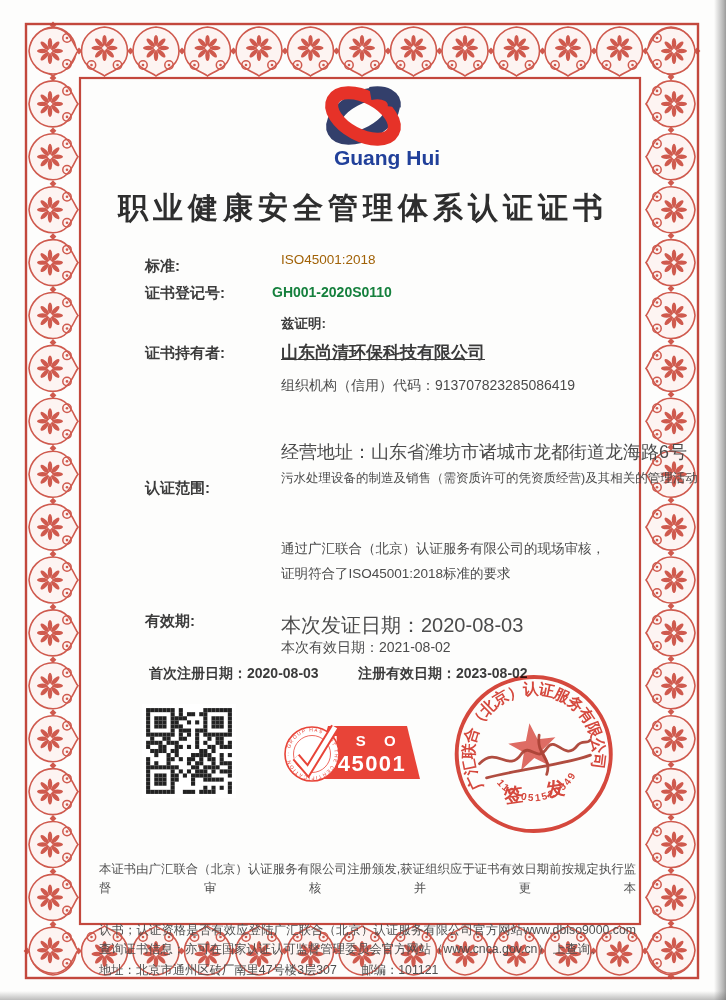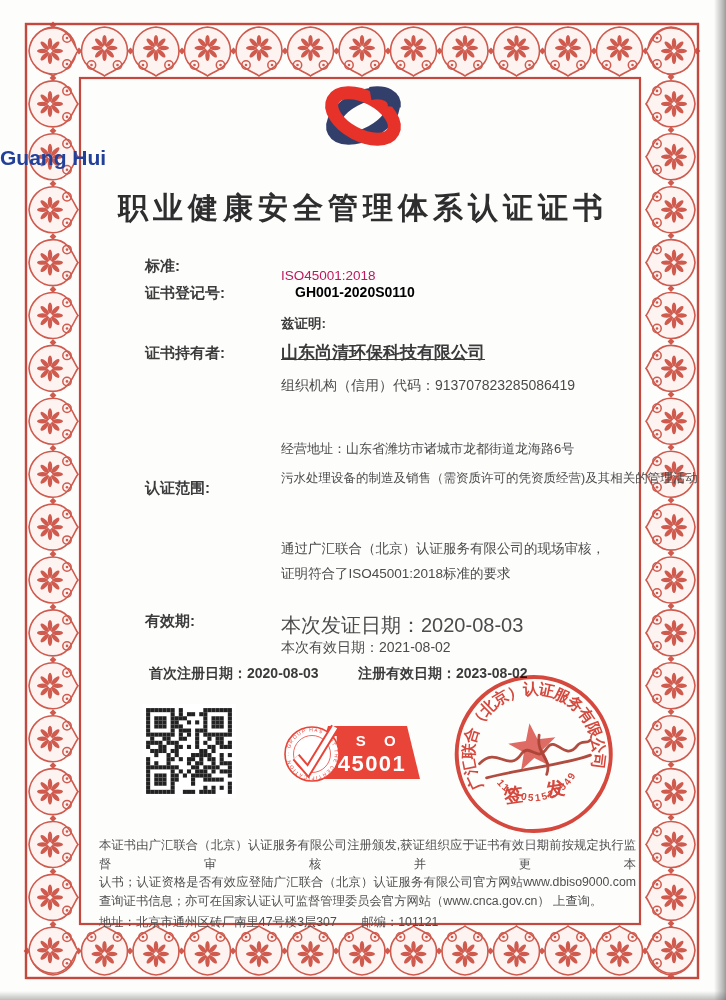--- a/index.html
+++ b/index.html
@@ -3,26 +3,26 @@
 <meta charset="utf-8">
 <style>
   html,body{margin:0;padding:0;background:#e9e9e9;}
   .page{position:relative;width:726px;height:1000px;background:#fdfdfc;overflow:hidden;
         font-family:"Liberation Sans","DejaVu Sans",sans-serif;}
   .abs{position:absolute;white-space:nowrap;}
   .lbl{font-weight:bold;font-size:15px;color:#3b3b3b;}
   .val{font-size:13.5px;color:#4b4b4b;}
   .title{left:0;right:0;text-align:center;font-size:30px;font-weight:bold;
          letter-spacing:5px;color:#2e2e2e;}
-  .brand{left:0;right:0;text-align:left;font-size:21px;font-weight:bold;color:#21409a;}
+  .brand{left:0;right:0;text-align:center;font-size:21px;font-weight:bold;color:#21409a;padding-left:48px;}
   .company{font-size:17px;font-weight:bold;color:#3a3a3a;}
   .bolddate{font-weight:bold;font-size:14px;color:#3b3b3b;margin-left:16px;}
   .footer{position:absolute;left:99px;top:836px;width:537px;font-size:12.3px;
           color:#4f4f4f;line-height:18.5px;}
-  .footer .just{text-align:justify;text-align-last:justify;}
+  .footer .just{text-align:justify;text-align-last:justify;margin-top:24px;}
   .footer .addr{text-align:left;margin-top:3px;}
   .shadow-right{position:absolute;right:0;top:0;width:12px;height:100%;
     background:linear-gradient(to right,rgba(120,120,120,0),rgba(105,105,105,.5) 80%,rgba(88,88,88,.6));}
   .shadow-bottom{position:absolute;left:0;bottom:0;width:100%;height:9px;
     background:linear-gradient(to bottom,rgba(120,120,120,0),rgba(110,110,110,.45));}
   .seal-wrap{position:absolute;left:448px;top:668px;opacity:.93;mix-blend-mode:multiply;
     transform:rotate(-8deg);}
 </style>
 </head>
 <body>
@@ -120,32 +120,32 @@
   <svg style="position:absolute;left:308px;top:84px;" width="110" height="64" viewBox="-55 -32 110 64" xmlns="http://www.w3.org/2000/svg">
     <ellipse cx="0" cy="0" rx="33" ry="18" fill="none" stroke="#333f6b" stroke-width="13" transform="rotate(-28)"></ellipse>
     <ellipse cx="0" cy="0" rx="34" ry="19" fill="none" stroke="#e63228" stroke-width="13" transform="rotate(28)"></ellipse>
     <path d="M 7.3 -22.5 A 34 19 -28 0 1 31.3 -9.2" fill="none" stroke="#333f6b" stroke-width="13"></path>
   </svg>
   <div class="abs brand" style="top:146px;">Guang Hui</div>
 
   <div class="abs title" style="top:188px;">职业健康安全管理体系认证证书</div>
 
   <div class="abs lbl" style="left:145px;top:257px;">标准:</div>
-  <div class="abs val" style="left:281px;top:268px;color:#be185d;">ISO45001:2018</div>
+  <div class="abs val" style="left:281px;top:252px;color:#a16207;">ISO45001:2018</div>
 
   <div class="abs lbl" style="left:145px;top:284px;">证书登记号:</div>
-  <div class="abs val" style="left:295px;top:284px;font-weight:bold;font-size:14px;color:#000000;text-align:center;">GH001-2020S0110</div>
+  <div class="abs val" style="left:272px;top:284px;font-weight:bold;font-size:14px;color:#15803d;text-align:center;">GH001-2020S0110</div>
 
   <div class="abs val" style="left:281px;top:315px;font-weight:bold;color:#3d3d3d;">兹证明:</div>
 
   <div class="abs lbl" style="left:145px;top:344px;">证书持有者:</div>
   <div class="abs company" style="left:281px;top:341px;text-decoration:underline;">山东尚清环保科技有限公司</div>
 
   <div class="abs val" style="left:281px;top:377px;font-size:14px;">组织机构（信用）代码：913707823285086419</div>
-  <div class="abs val" style="left:281px;top:440px;font-size:13px;">经营地址：山东省潍坊市诸城市龙都街道龙海路6号</div>
+  <div class="abs val" style="left:281px;top:440px;font-size:18px;">经营地址：山东省潍坊市诸城市龙都街道龙海路6号</div>
 
   <div class="abs lbl" style="left:145px;top:443px;margin-top:36px;">认证范围:</div>
   <div class="abs val" style="left:281px;top:540px;">通过广汇联合（北京）认证服务有限公司的现场审核，</div>
 
   <div class="abs val" style="left:281px;top:470px;font-size:12.5px;">污水处理设备的制造及销售（需资质许可的凭资质经营)及其相关的管理活动</div>
   <div class="abs val" style="left:281px;top:565px;">证明符合了ISO45001:2018标准的要求</div>
 
   <div class="abs lbl" style="left:145px;top:612px;">有效期:</div>
   <div class="abs val" style="left:281px;top:612px;font-size:20px;">本次发证日期：2020-08-03</div>
   <div class="abs val" style="left:281px;top:639px;font-size:14px;">本次有效日期：2021-08-02</div>

